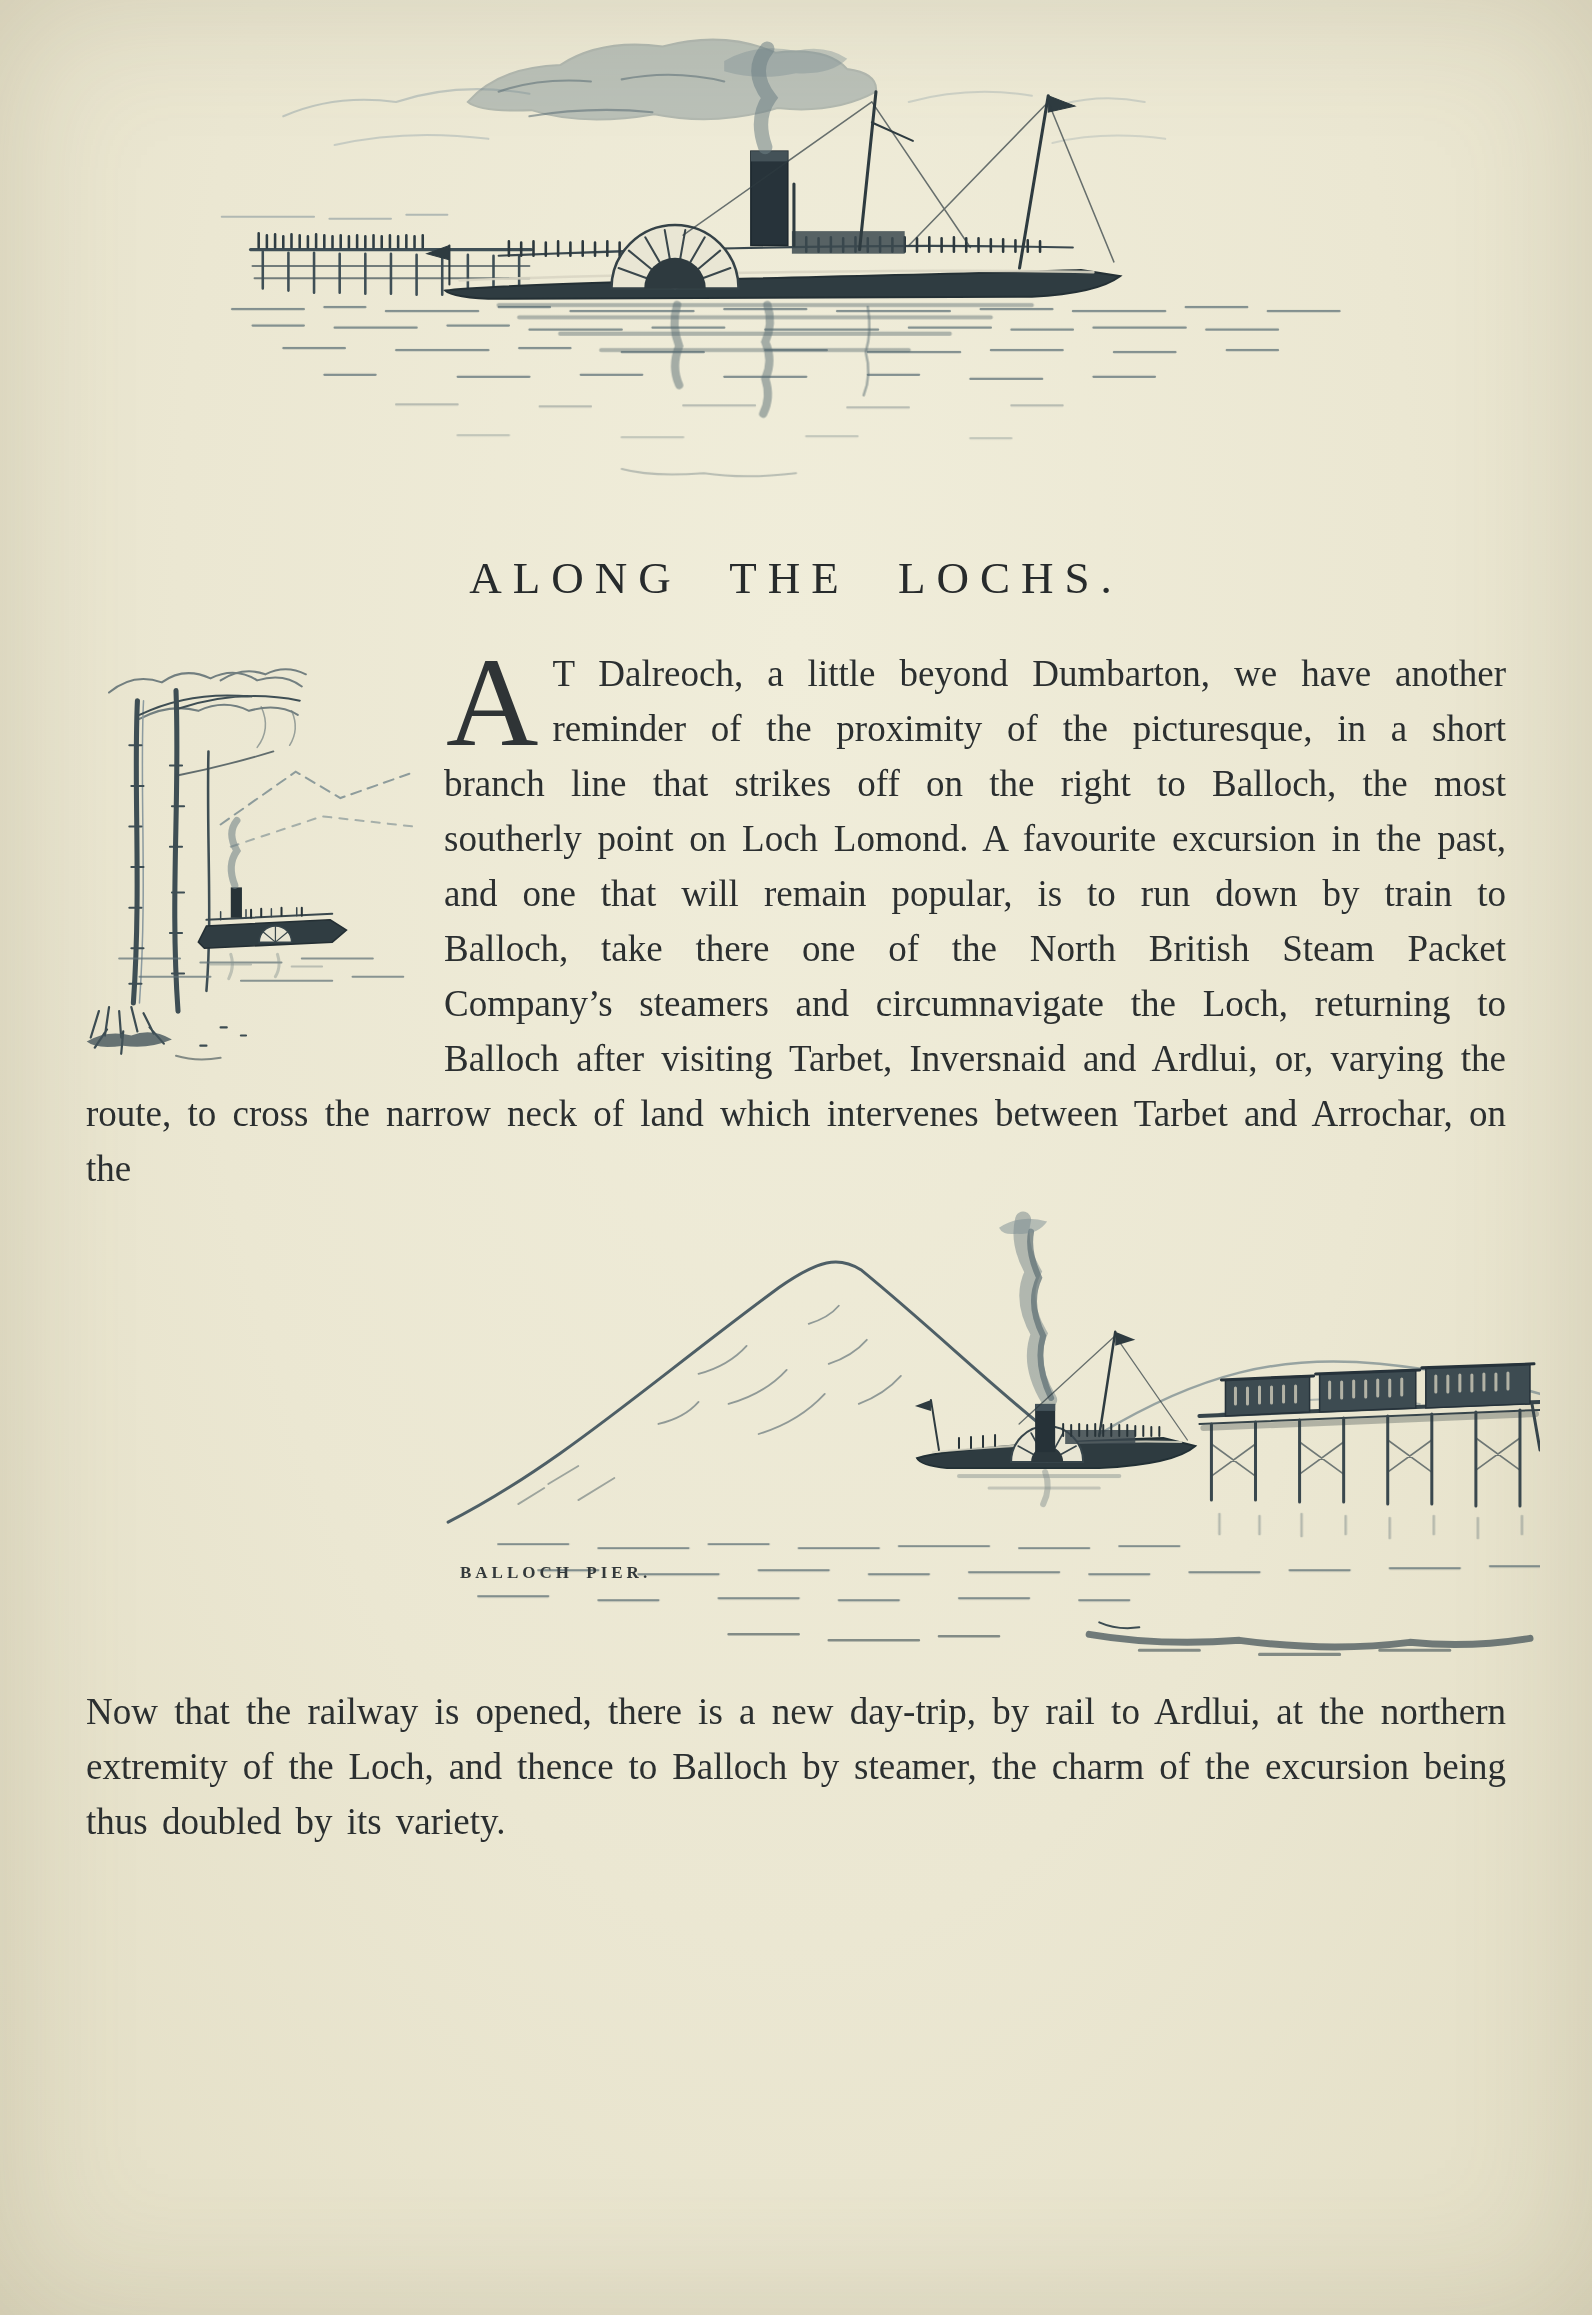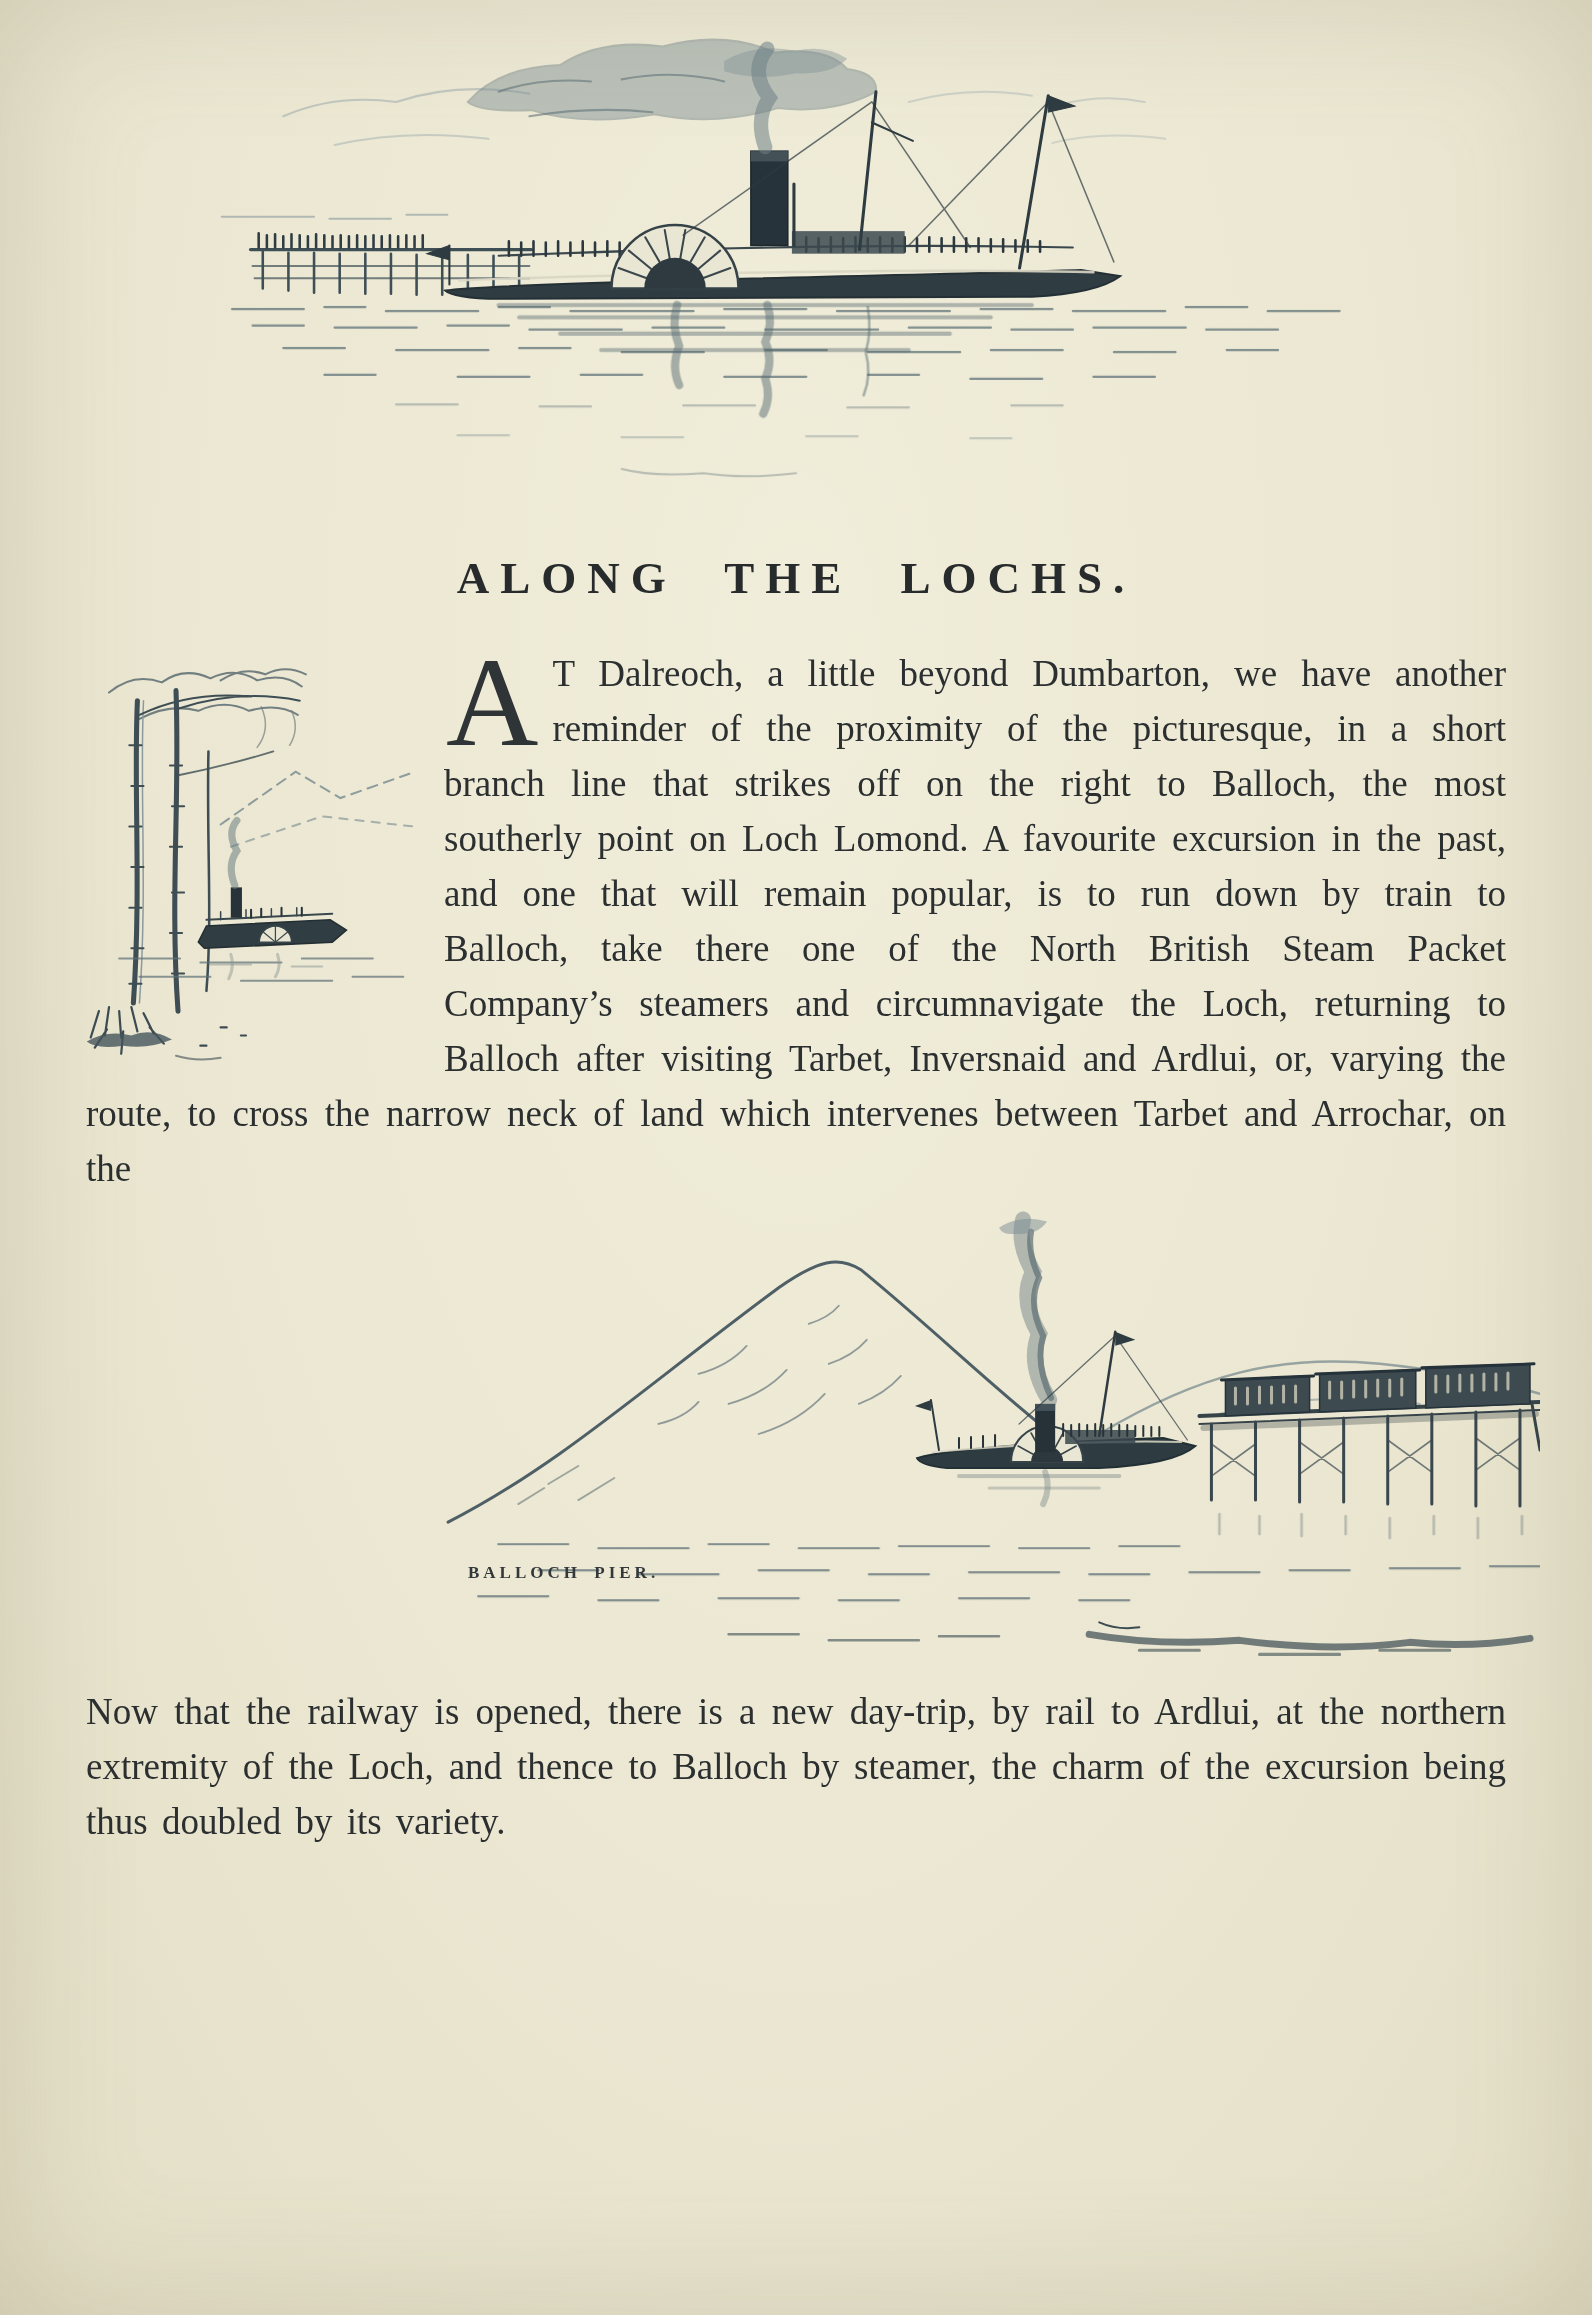--- a/index.html
+++ b/index.html
@@ -13,21 +13,21 @@
     font-family:"Liberation Serif","DejaVu Serif",serif;
     color:#2b2f30;
     padding:26px 86px 0 86px;
     box-sizing:border-box;
     overflow:hidden;
   }
   .top-illo{display:block;width:1210px;height:480px;margin:0 auto;}
   h1.page-title{
     margin:46px 0 42px 0;
     text-align:center;
-    font-size:45px;font-weight:700;
+    font-size:45px;font-weight:400;
     letter-spacing:11px;word-spacing:26px;
     color:#272b2c;
   }
   .body{
     font-size:37px;line-height:55px;
     text-align:justify;
     word-spacing:5px;
     color:#2b2f30;
   }
   .body p{margin:0;}
@@ -39,21 +39,21 @@
     color:#2f3436;
     font-family:"Liberation Serif",serif;
   }
   .pier-wrap{
     float:right;position:relative;
     width:1142px;height:474px;
     margin:6px -34px 8px 26px;
   }
   .pier-wrap svg{width:100%;height:100%;display:block;}
   .caption{
-    position:absolute;left:70px;bottom:76px;
+    position:absolute;left:62px;bottom:76px;
     font-size:17px;font-weight:700;
     letter-spacing:4px;color:#33393b;
   }
   .para-final{clear:both;}
 </style>
 </head>
 <body>
 
 <div class="page">
 

